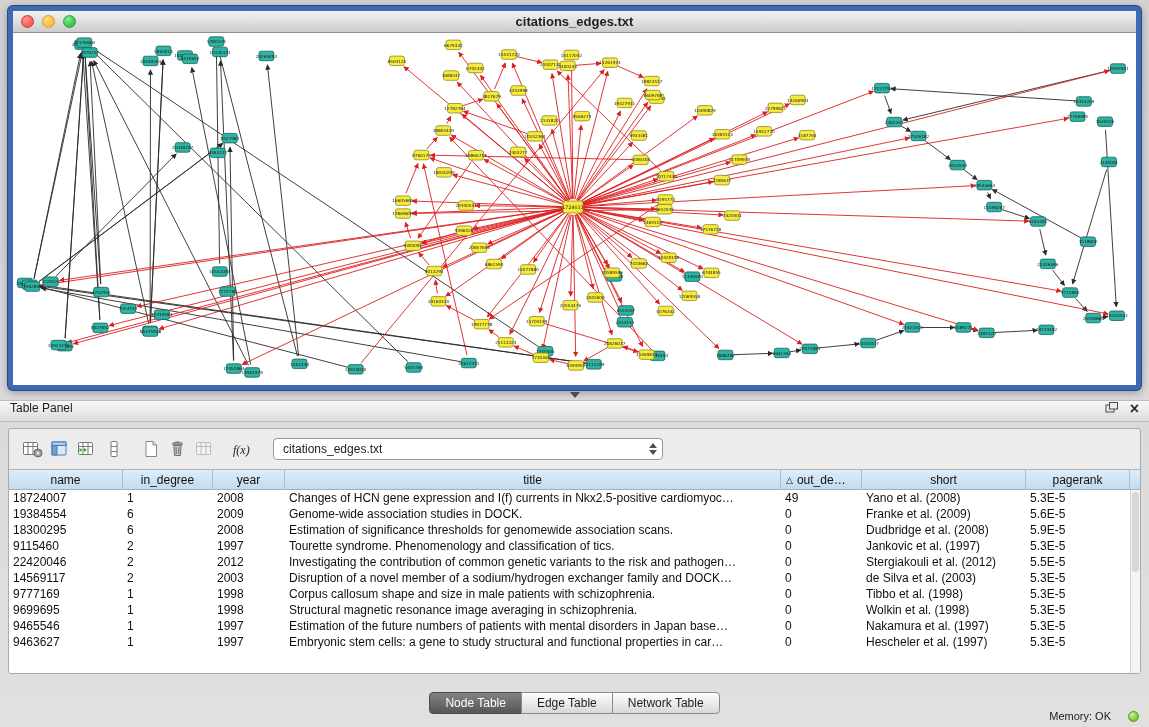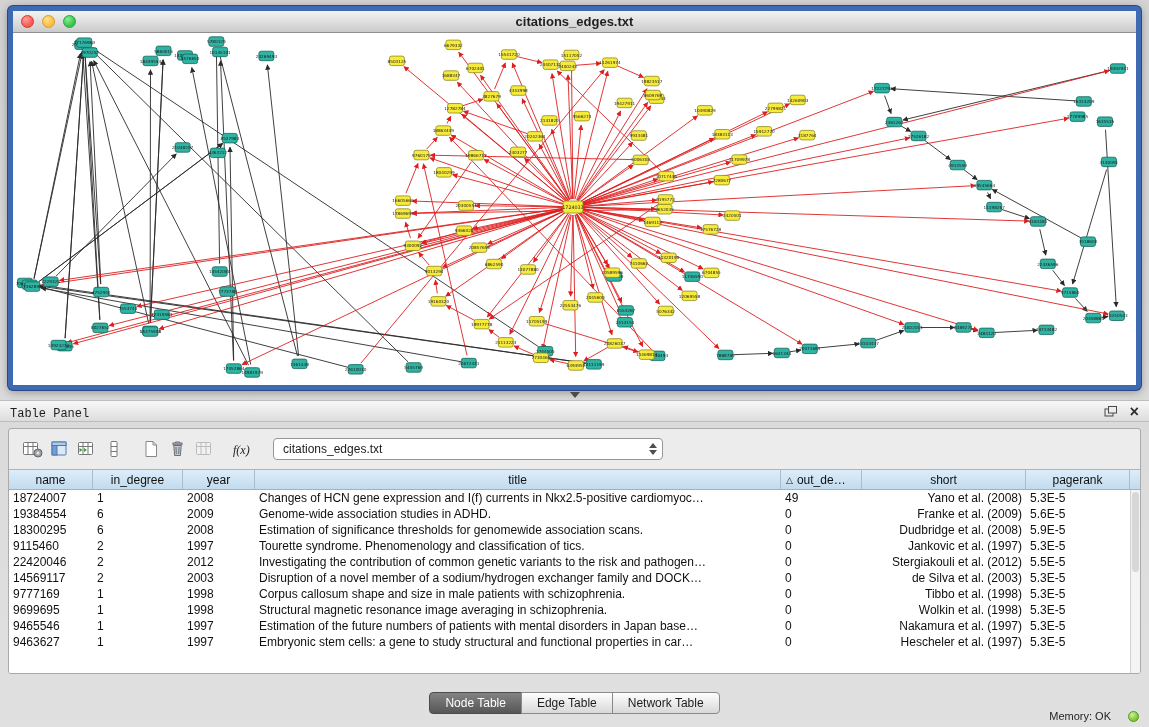--- a/index.html
+++ b/index.html
@@ -32,21 +32,21 @@
 
   
   .handle { position:absolute; left:0; top:390px; width:100%; height:10px; display:flex; justify-content:center; align-items:center; }
   .handle .tri { width:0; height:0; border-left:5px solid transparent; border-right:5px solid transparent; border-top:6px solid #4b4b4b; }
 
   
   .panel-header {
     position:absolute; left:0; top:400px; width:100%; height:22px;
     background:linear-gradient(#f8f8f8,#dcdcdc);
     border-top:1px solid #bdbdbd; border-bottom:1px solid #bdbdbd;
-    display:flex; align-items:flex-end; padding:0 10px; font-size:12px; color:#1d1d1d;font-family:Liberation Mono, monospace;
+    display:flex; align-items:flex-start; padding:0 10px; font-size:12px; color:#1d1d1d;
   }
   .ph-title { flex:1; }
   .ph-icons { display:flex; align-items:center; gap:12px; }
   .close-x { font-size:16px; font-weight:bold; color:#2e2e2e; line-height:1; cursor:default; }
 
   .panel-body {
     position:absolute; left:8px; top:428px; width:1133px; height:246px;
     background:#ececec; border:1px solid #aaaaaa; border-radius:3px;
     display:flex; flex-direction:column; overflow:hidden;
   }
@@ -66,22 +66,22 @@
   .table { flex:1; background:#fff; border-top:1px solid #b3b3b3; position:relative; overflow:hidden; }
   .thead { display:flex; height:20px; background:linear-gradient(#ddedfa,#c2dbee); border-bottom:1px solid #9cb3c5; padding-right:10px; }
   .thead .cell {
     font-size:12px; color:#101010; display:flex; align-items:center; justify-content:center;
     border-right:1px solid #a9becd; overflow:hidden; white-space:nowrap; padding:0 3px;
   }
   .thead .cell.sorted { justify-content:flex-start; padding-left:5px; }
   .sort-tri { font-size:9px; margin-right:4px; }
   .tbody .row { display:flex; height:16px; line-height:16px; font-size:12px; color:#101010; padding-right:10px; }
   .cell { overflow:hidden; white-space:nowrap; padding:0 4px; }
-  .c0 { width:84px; } .c1 { width:90px; } .c2 { width:72px; }
-  .c3 { flex:1; min-width:0; } .c4 { width:81px; } .c5 { width:164px; text-align:right; }
+  .c0 { width:114px; } .c1 { width:90px; } .c2 { width:72px; }
+  .c3 { flex:1; min-width:0; } .c4 { width:81px; } .c5 { width:164px; text-align:left; }
   .c6 { width:104px; }
   .vtrack { position:absolute; right:0; top:20px; bottom:0; width:10px; background:#f4f4f4; border-left:1px solid #d2d2d2; }
   .vthumb { position:absolute; left:1px; right:1px; top:2px; height:80px; border-radius:4px; background:#d7d7d7; }
 
   
   .tabs { position:absolute; left:0; top:692px; width:100%; display:flex; justify-content:center; }
   .tab {
     height:22px; line-height:20px; padding:0 15px; font-size:12px; color:#1e1e1e;
     border:1px solid #8a8a8a; background:linear-gradient(#fefefe,#d8d8d8); margin-left:-1px;
   }
@@ -674,21 +674,21 @@
             <div class="cell c2">2008</div>
             <div class="cell c3">Changes of HCN gene expression and I(f) currents in Nkx2.5-positive cardiomyoc…</div>
             <div class="cell c4">49</div>
             <div class="cell c5">Yano et al. (2008)</div>
             <div class="cell c6">5.3E-5</div>
           </div>
           <div class="row">
             <div class="cell c0">19384554</div>
             <div class="cell c1">6</div>
             <div class="cell c2">2009</div>
-            <div class="cell c3">Genome-wide association studies in ADHD.</div>
+            <div class="cell c3">Genome-wide association studies in DOCK.</div>
             <div class="cell c4">0</div>
             <div class="cell c5">Franke et al. (2009)</div>
             <div class="cell c6">5.6E-5</div>
           </div>
           <div class="row">
             <div class="cell c0">18300295</div>
             <div class="cell c1">6</div>
             <div class="cell c2">2008</div>
             <div class="cell c3">Estimation of significance thresholds for genomewide association scans.</div>
             <div class="cell c4">0</div>

